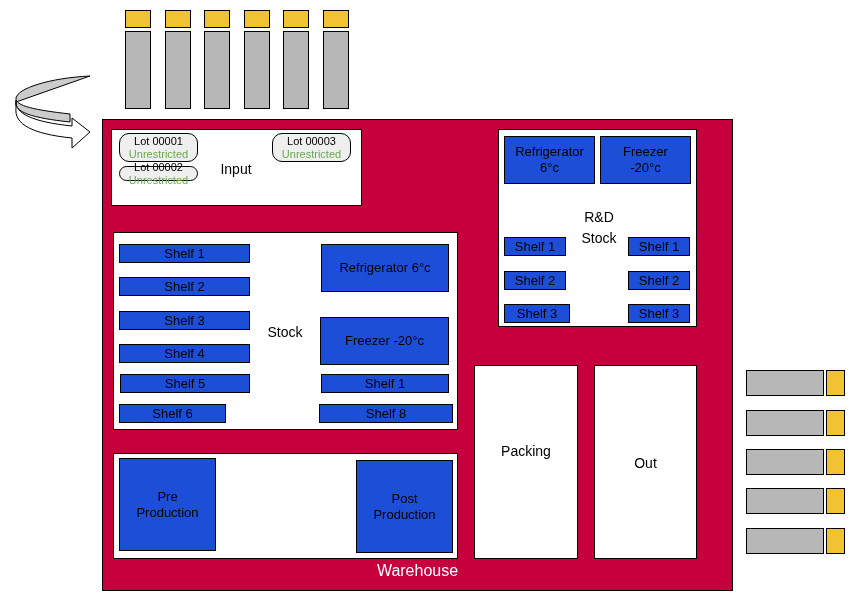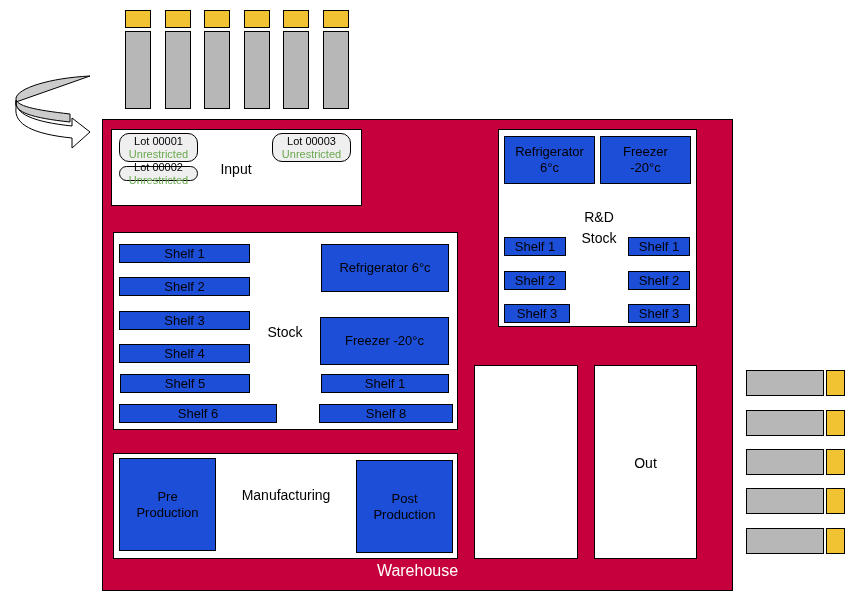--- a/index.html
+++ b/index.html
@@ -77,42 +77,42 @@
 <div class="abs box" style="left:628px;top:237px;width:62px;height:19px;">Shelf 1</div>
 <div class="abs box" style="left:628px;top:271px;width:62px;height:19px;">Shelf 2</div>
 <div class="abs box" style="left:628px;top:304px;width:62px;height:19px;">Shelf 3</div>
 
 <div class="abs zone" style="left:113px;top:232px;width:345px;height:198px;"></div>
 <div class="abs box" style="left:119px;top:244px;width:131px;height:19px;">Shelf 1</div>
 <div class="abs box" style="left:119px;top:277px;width:131px;height:19px;">Shelf 2</div>
 <div class="abs box" style="left:119px;top:311px;width:131px;height:19px;">Shelf 3</div>
 <div class="abs box" style="left:119px;top:344px;width:131px;height:19px;">Shelf 4</div>
 <div class="abs box" style="left:120px;top:374px;width:130px;height:19px;">Shelf 5</div>
-<div class="abs box" style="left:119px;top:404px;width:158px;height:19px;">Shelf 6</div>
+<div class="abs box" style="left:119px;top:404px;width:107px;height:19px;">Shelf 6</div>
 <div class="abs box" style="left:321px;top:244px;width:128px;height:48px;">Refrigerator 6°c</div>
 <div class="abs box" style="left:320px;top:309px;width:129px;height:48px;margin-top:8px;">Freezer -20°c</div>
 <div class="abs box" style="left:321px;top:374px;width:128px;height:19px;">Shelf 1</div>
 <div class="abs box" style="left:319px;top:404px;width:134px;height:19px;text-align:right;">Shelf 8</div>
 <div class="abs label big" style="left:257px;top:321px;width:56px;">Stock</div>
 
 <div class="abs zone" style="left:113px;top:453px;width:345px;height:106px;"></div>
 <div class="abs box" style="left:119px;top:458px;width:97px;height:93px;flex-direction:column;">
   <span>Pre</span>
   <span>Production</span>
 </div>
 <div class="abs box" style="left:356px;top:460px;width:97px;height:93px;flex-direction:column;">
   <span>Post</span>
   <span>Production</span>
 </div>
 <div class="abs label big" style="left:222px;top:484px;width:128px;">
-  <div>Manufacturing</div>
 </div>
 
 <div class="abs zone" style="left:474px;top:365px;width:104px;height:194px;"></div>
 <div class="abs label big" style="left:474px;top:440px;width:104px;">
+  <div>Packing</div>
 </div>
 
 <div class="abs zone" style="left:594px;top:365px;width:103px;height:194px;"></div>
 <div class="abs label big" style="left:594px;top:452px;width:103px;">Out</div>
 
 <div>
   <div class="abs truck-body" style="left:746px;top:370px;width:78px;height:26px;"></div>
   <div class="abs truck-cab" style="left:826px;top:370px;width:19px;height:26px;"></div>
   <div class="abs truck-body" style="left:746px;top:410px;width:78px;height:26px;"></div>
   <div class="abs truck-cab" style="left:826px;top:410px;width:19px;height:26px;"></div>

